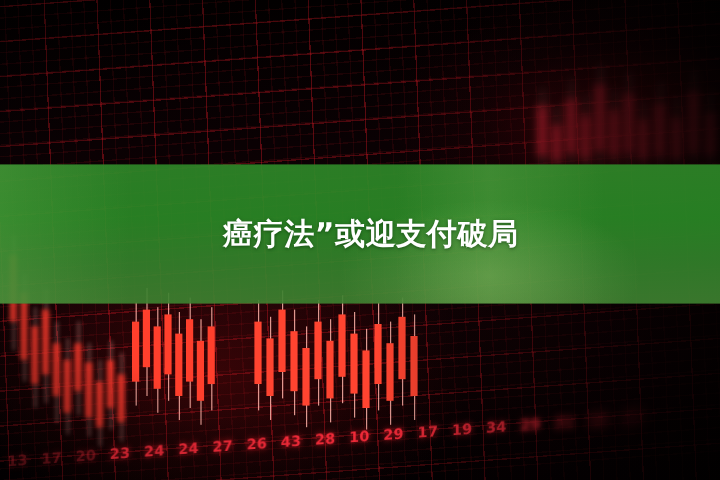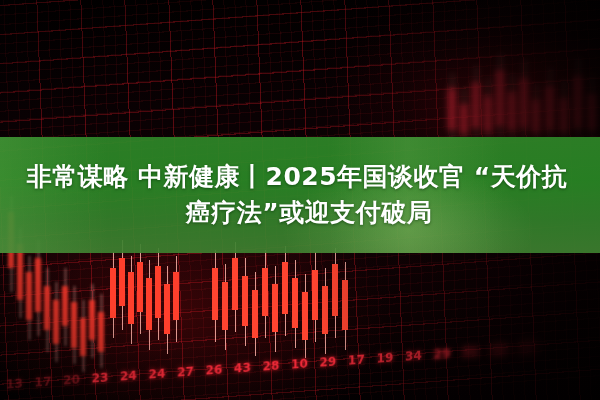--- a/index.html
+++ b/index.html
@@ -411,18 +411,17 @@
       <span class="tick" style="left: 490.5px; filter: blur(4.54px); opacity: 0.75;">32</span>
       <span class="tick" style="left: 519px; filter: blur(5.91px); opacity: 0.75;">37</span>
     </div>
 
   <div class="layer" id="dof-right"></div>
   <div class="layer" id="vignette"></div>
 
   <div id="banner">
     <div id="banner-sheen"></div>
     <div id="headline">
-      <div class="hl-line" id="hl-line-1">非常谋略 中新健康丨2025年国谈收官 “天价抗</div>
       <div class="hl-line" id="hl-line-2">癌疗法”或迎支付破局</div>
     </div>
   </div>
 
 </div>
 
 </body></html>

